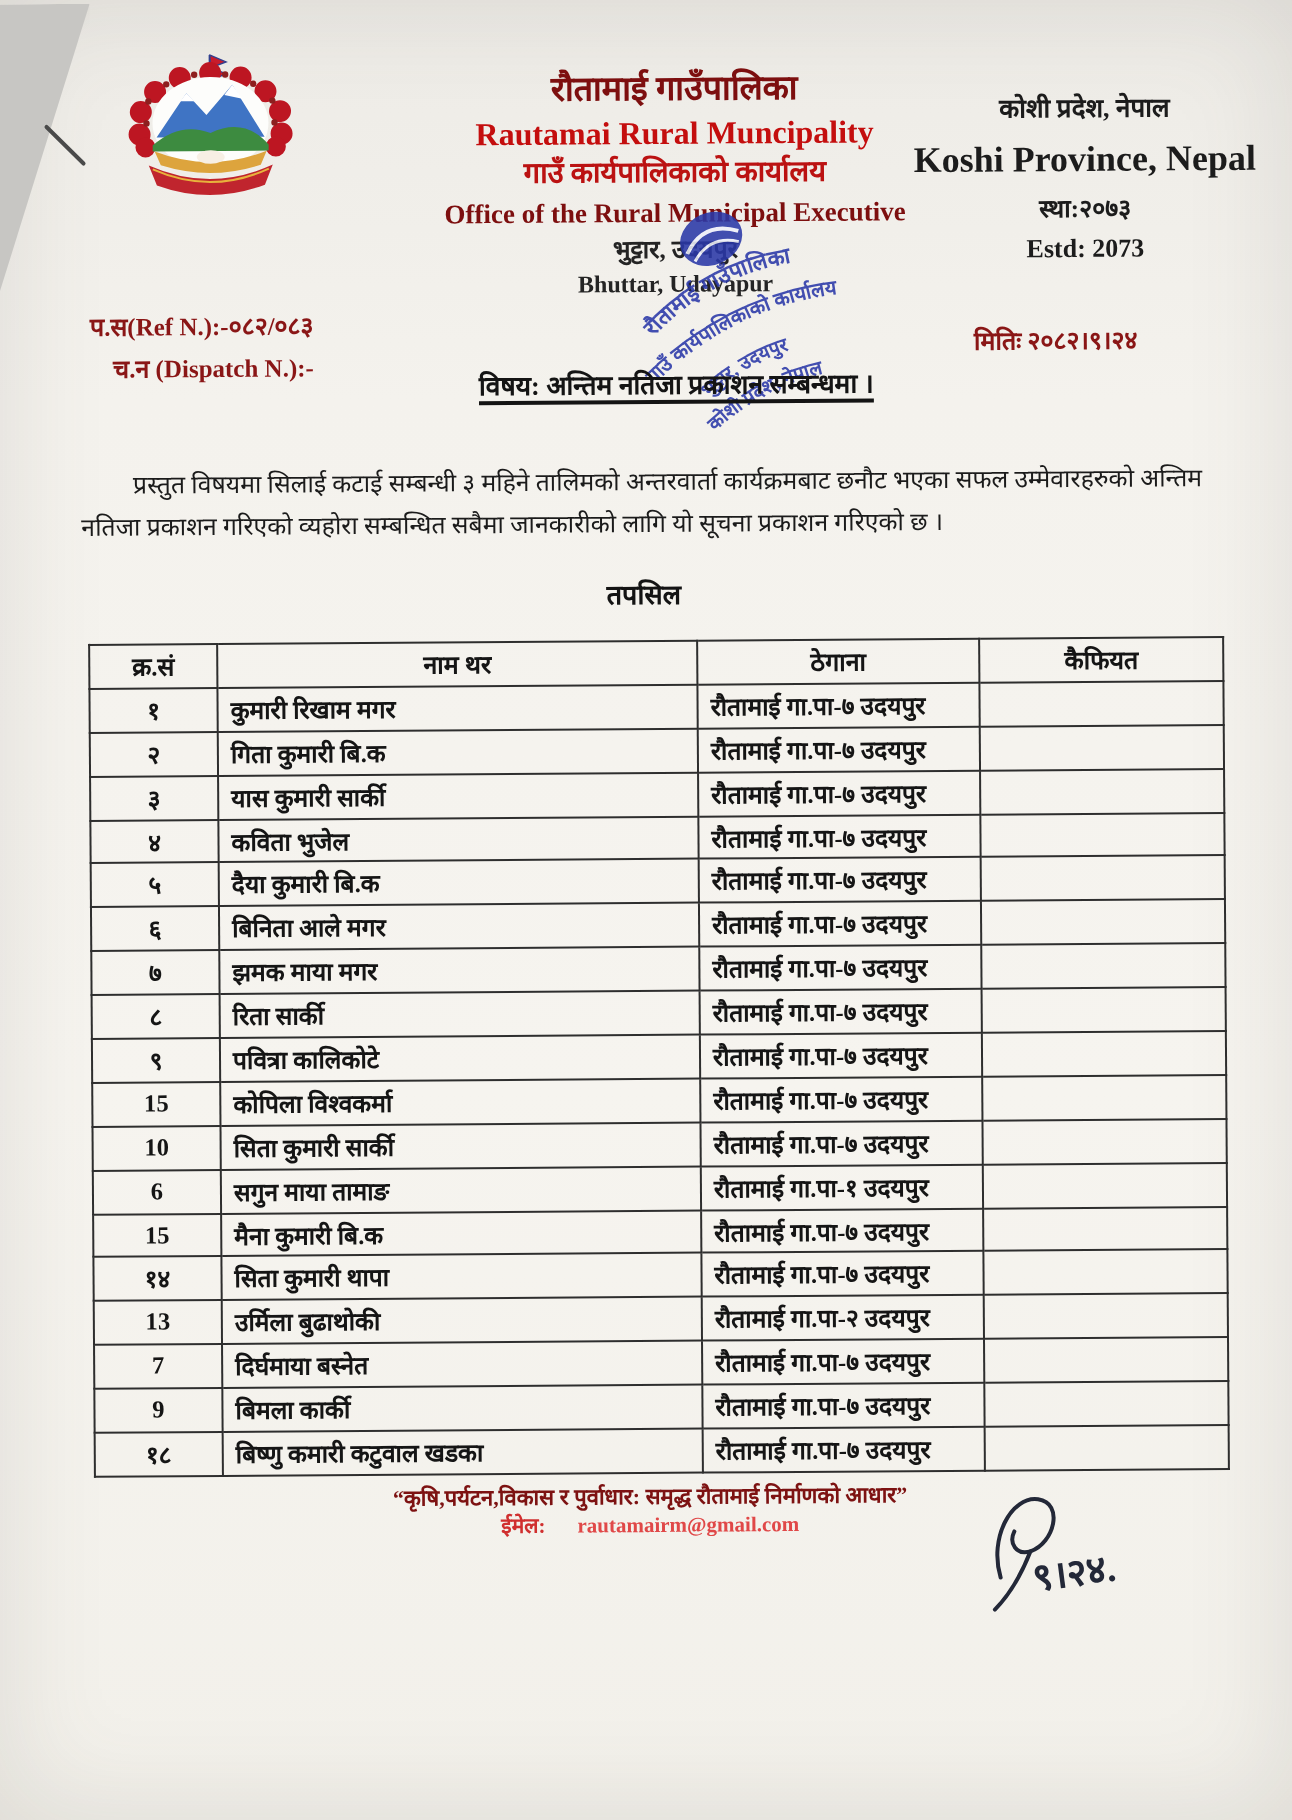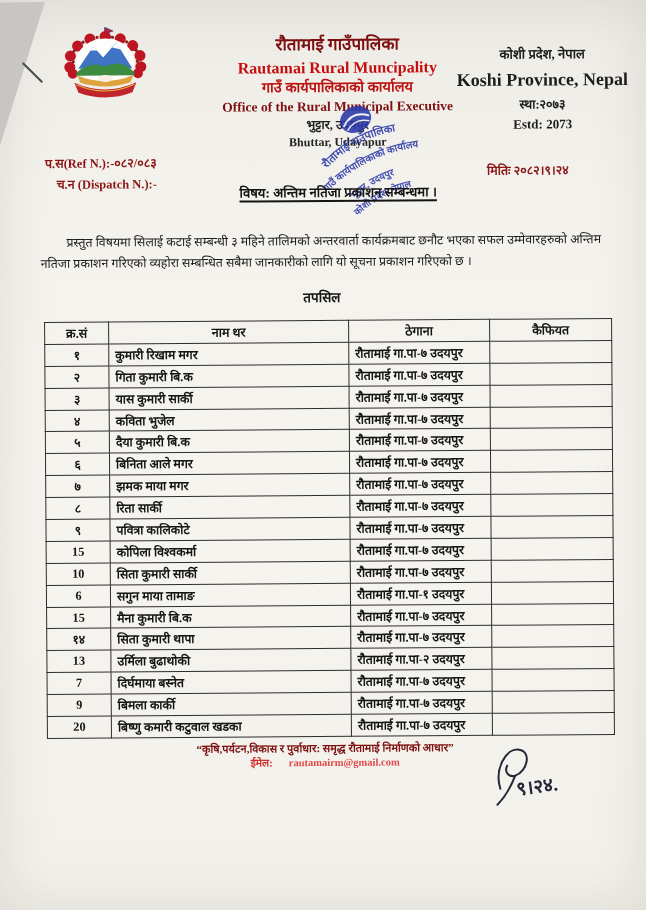--- a/index.html
+++ b/index.html
@@ -288,21 +288,21 @@
             <td>रौतामाई गा.पा-७ उदयपुर</td>
             <td></td>
           </tr>
           <tr>
             <td>9</td>
             <td>बिमला कार्की</td>
             <td>रौतामाई गा.पा-७ उदयपुर</td>
             <td></td>
           </tr>
           <tr>
-            <td>20</td>
+            <td>१८</td>
             <td>बिष्णु कमारी कटुवाल खडका</td>
             <td>रौतामाई गा.पा-७ उदयपुर</td>
             <td></td>
           </tr>
         </tbody>
     </table>
 
     <div class="slogan">“कृषि,पर्यटन,विकास र पुर्वाधार: समृद्ध रौतामाई निर्माणको आधार”</div>
     <div class="email-line">
       <span>ईमेल:</span><span class="addr">rautamairm@gmail.com</span>

